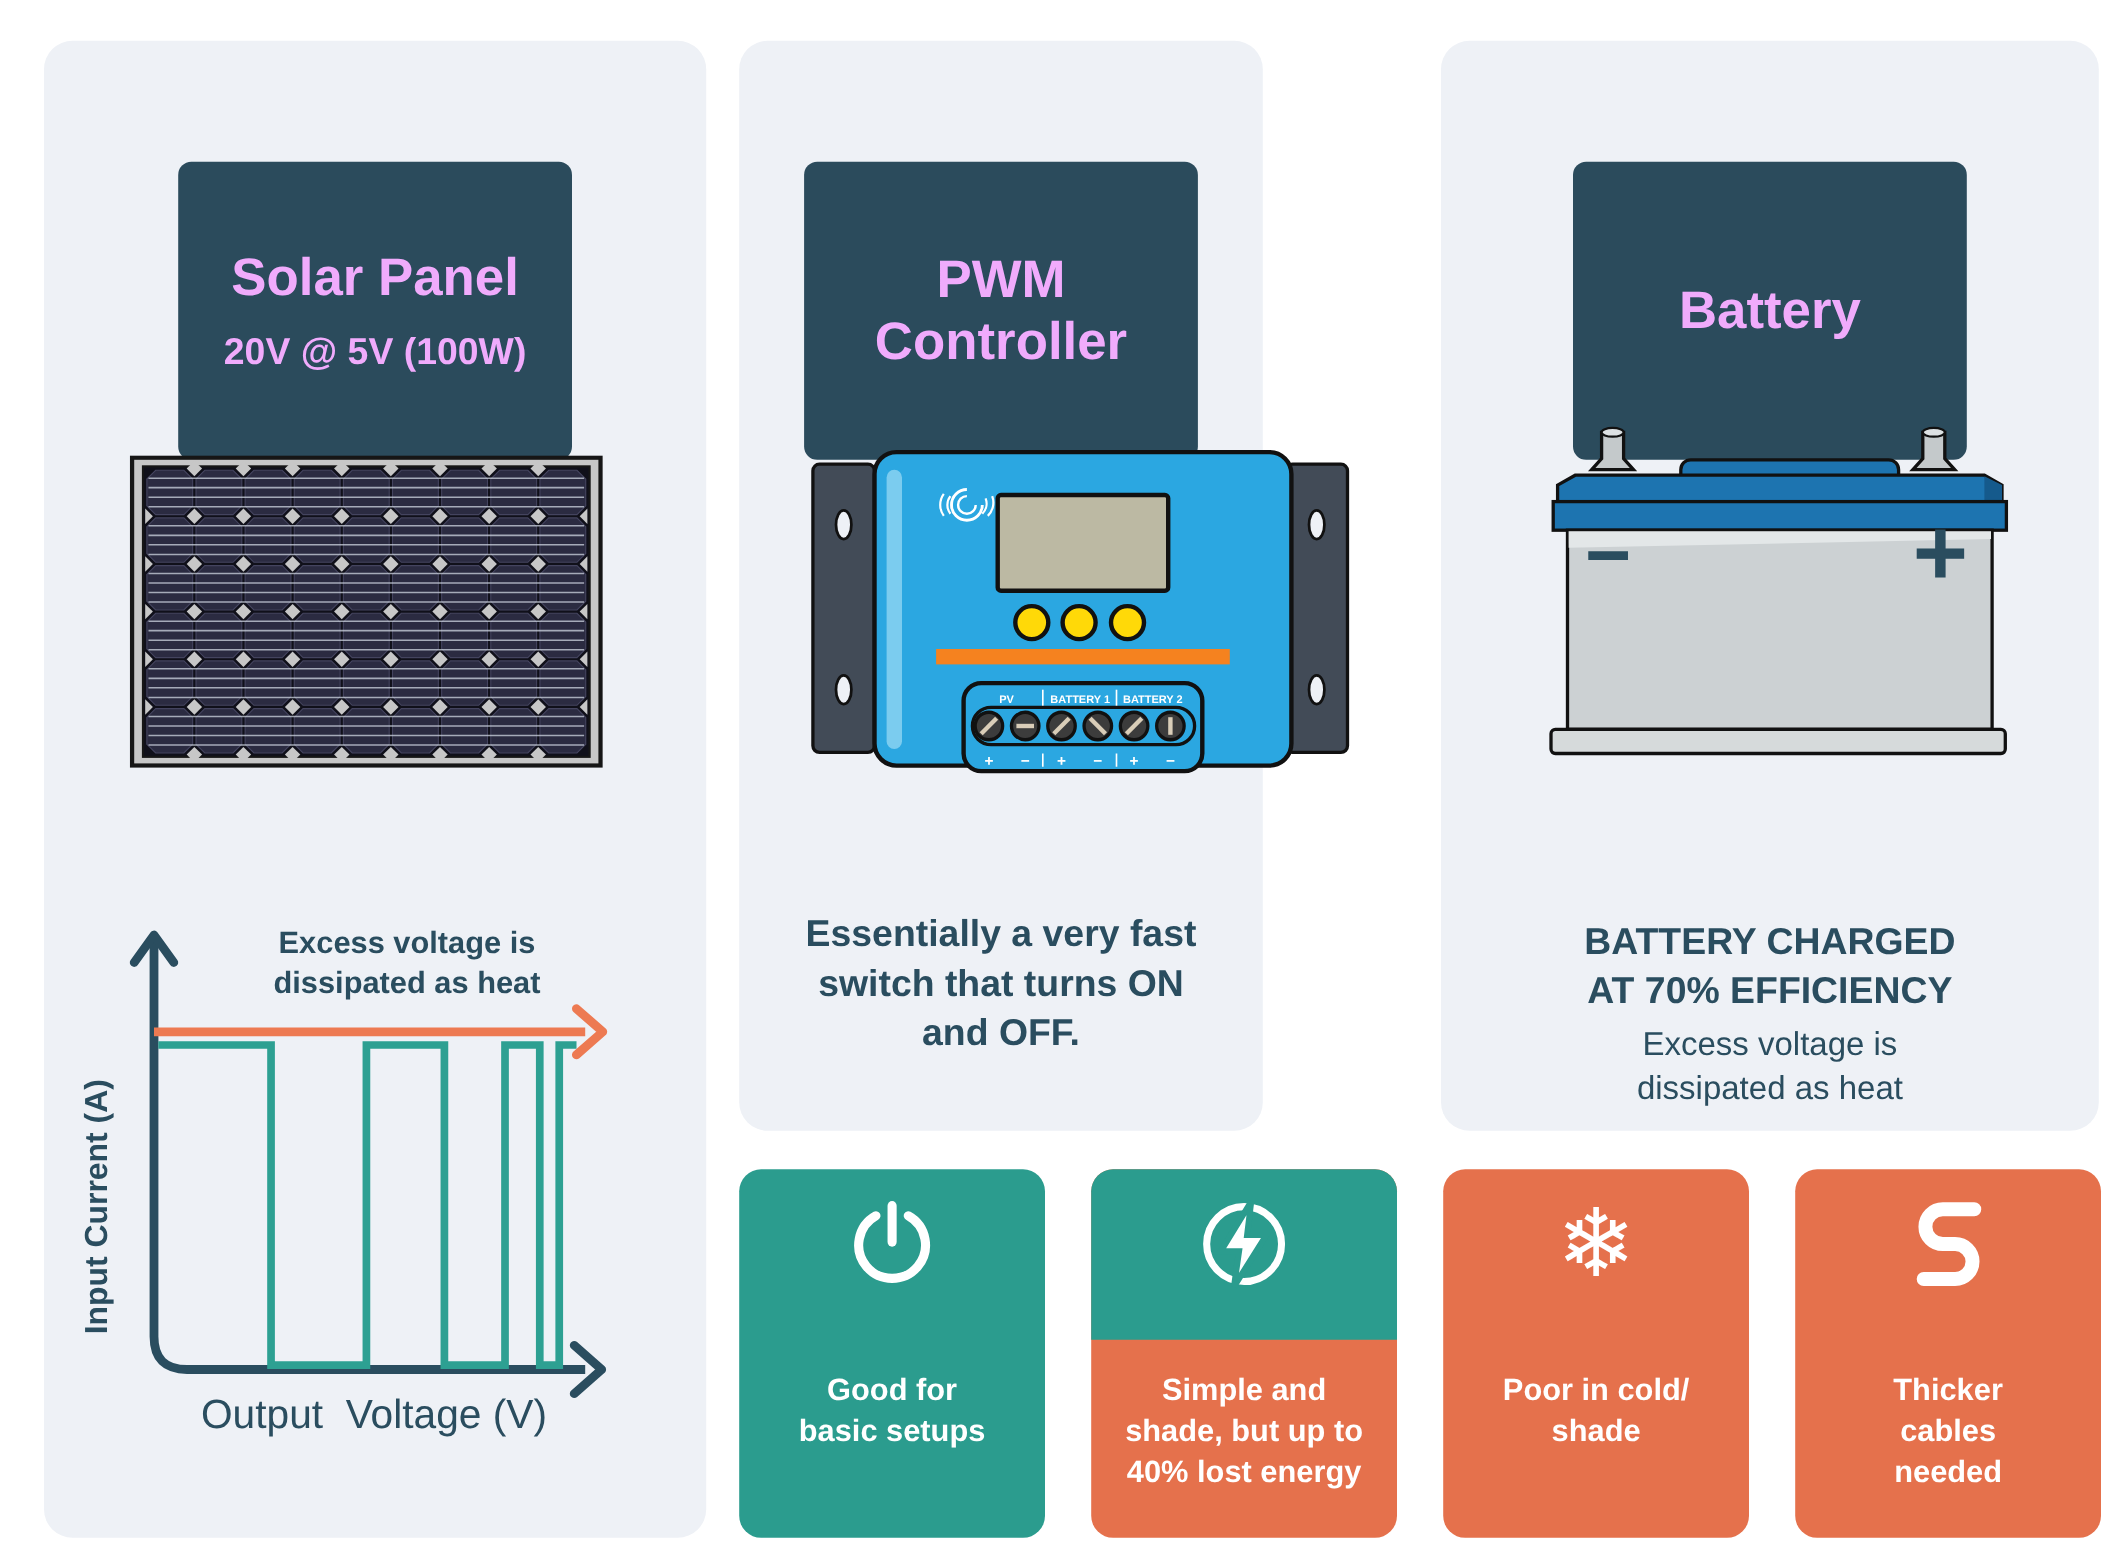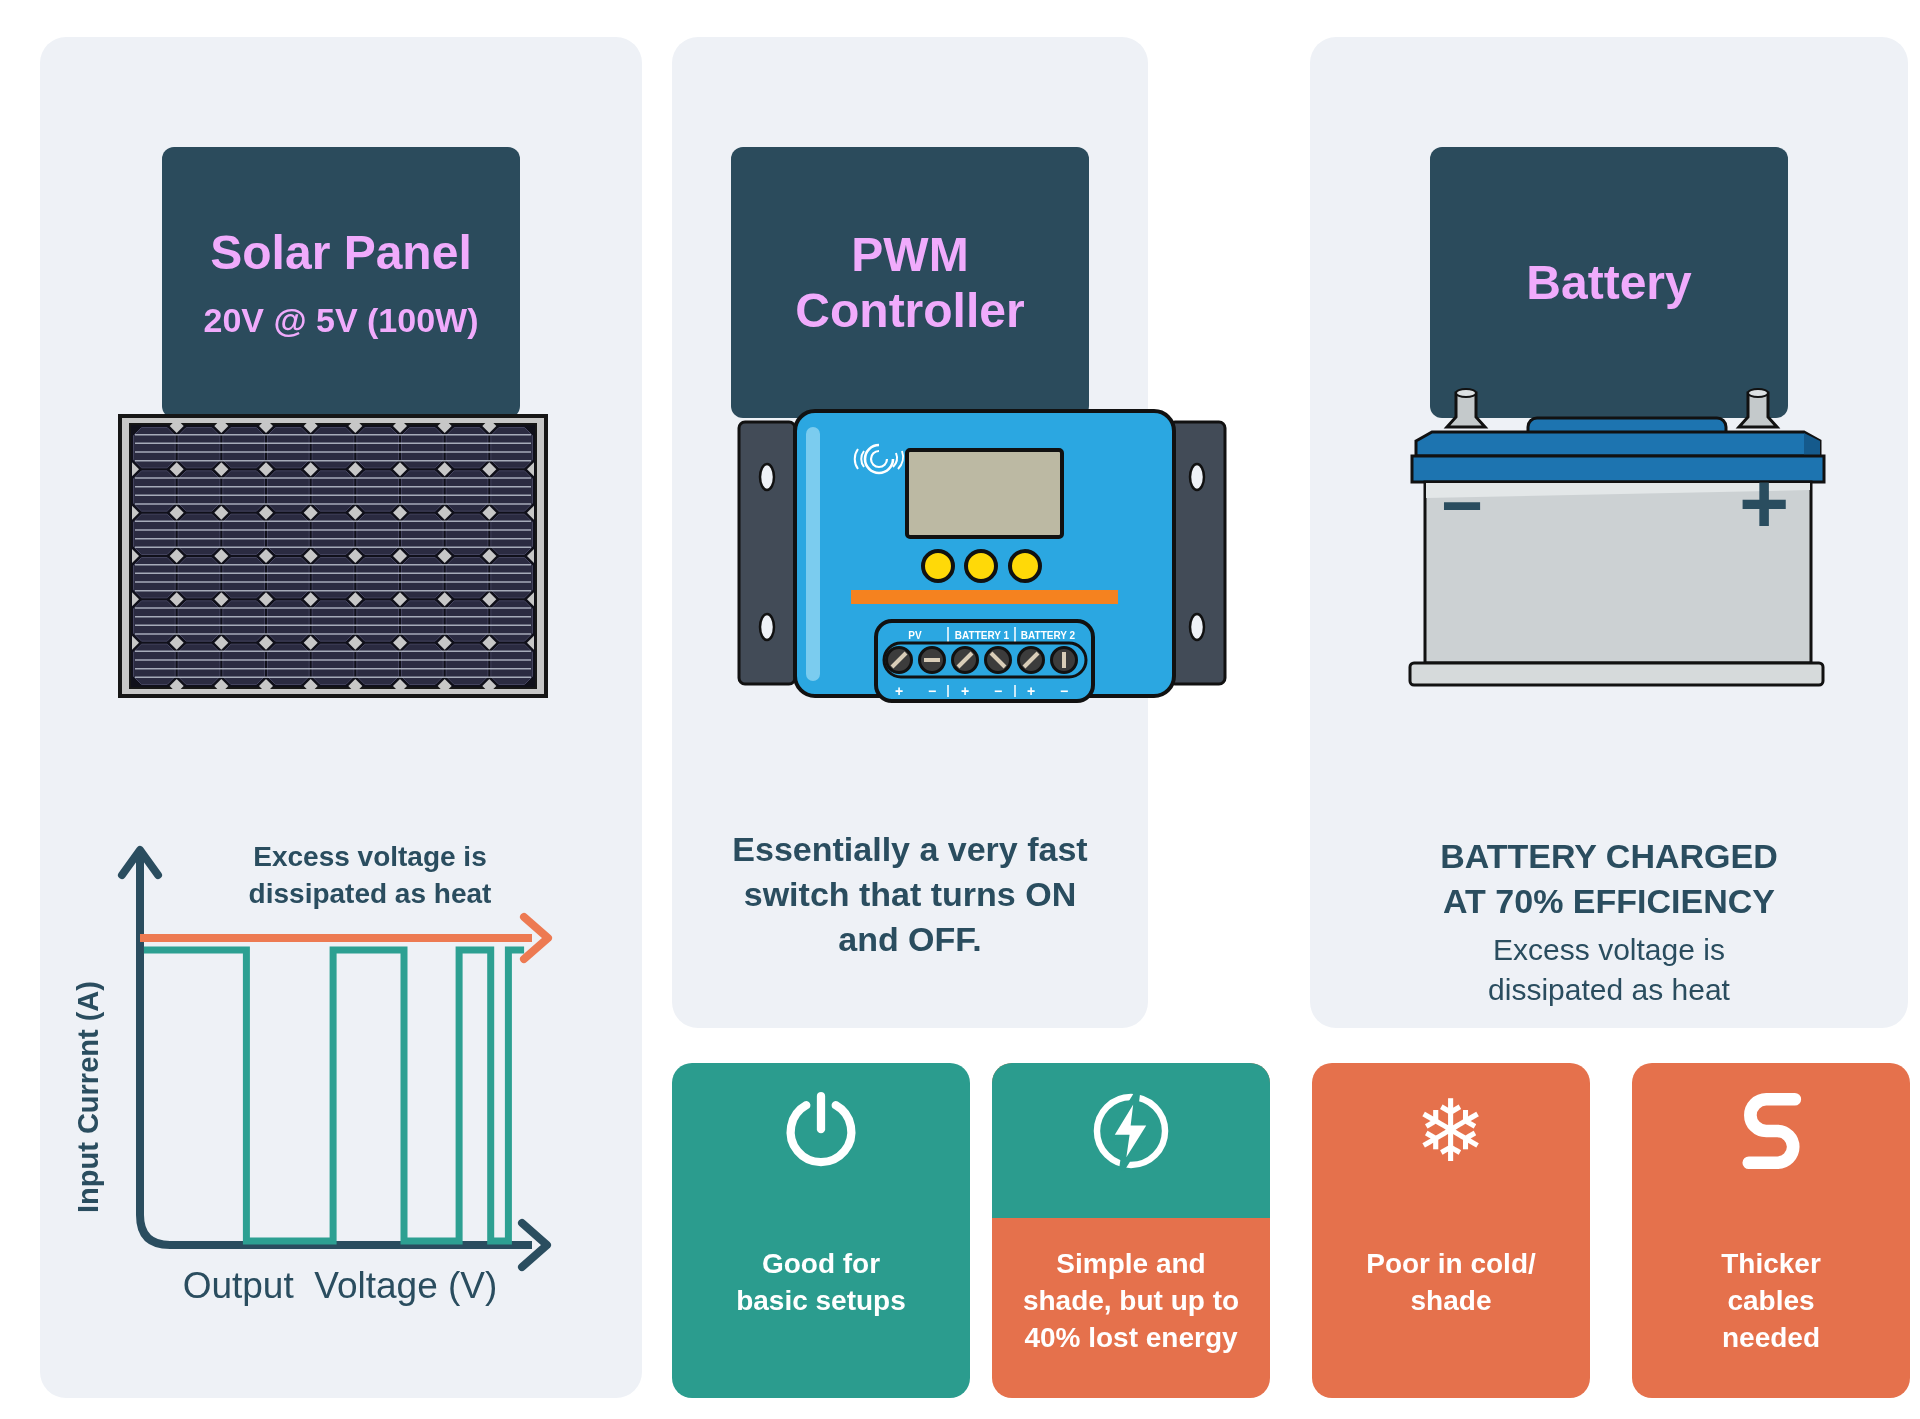--- a/index.html
+++ b/index.html
@@ -25,21 +25,21 @@
   .desc{position:absolute;left:0;width:100%;text-align:center;color:var(--ink);
         font-weight:bold;font-size:34px;line-height:45px;margin-top:29px;}
   .desc.sub{font-weight:normal;font-size:30px;line-height:40px;}
   .chart-note{position:absolute;left:130px;width:400px;top:801px;text-align:center;
         color:var(--ink);font-weight:bold;font-size:28px;line-height:37px;}
   .xlabel{position:absolute;left:60px;width:480px;top:1228px;text-align:center;color:var(--ink);
         font-weight:normal;font-size:37px;white-space:pre;}
   .ylabel{position:absolute;left:-148px;top:1040px;width:400px;height:40px;text-align:center;
         color:var(--ink);font-weight:bold;font-size:29px;transform:rotate(-90deg);}
   .bcard{position:absolute;top:1063px;width:278px;height:335px;border-radius:20px;color:#fff;}
-  .bcard.teal{background:var(--teal_card);padding-left:20px;}
+  .bcard.teal{background:var(--teal_card);}
   .bcard.orange{background:var(--orange_card);}
   .bcard .split-top{position:absolute;top:0;left:0;width:100%;height:155px;
         background:var(--teal_card);border-radius:20px 20px 0 0;}
   .bcard .icon{position:absolute;top:22px;left:50%;transform:translateX(-50%);width:92px;height:92px;}
   .bcard .txt{position:absolute;top:182px;left:0;width:100%;text-align:center;
         font-weight:bold;font-size:28px;line-height:37px;z-index:2;}
   .flake{font-family:"DejaVu Sans",sans-serif;font-size:86px;line-height:92px;font-weight:bold;
         display:block;text-align:center;}
   svg text{font-family:"Liberation Sans","DejaVu Sans",sans-serif;}
 </style>

